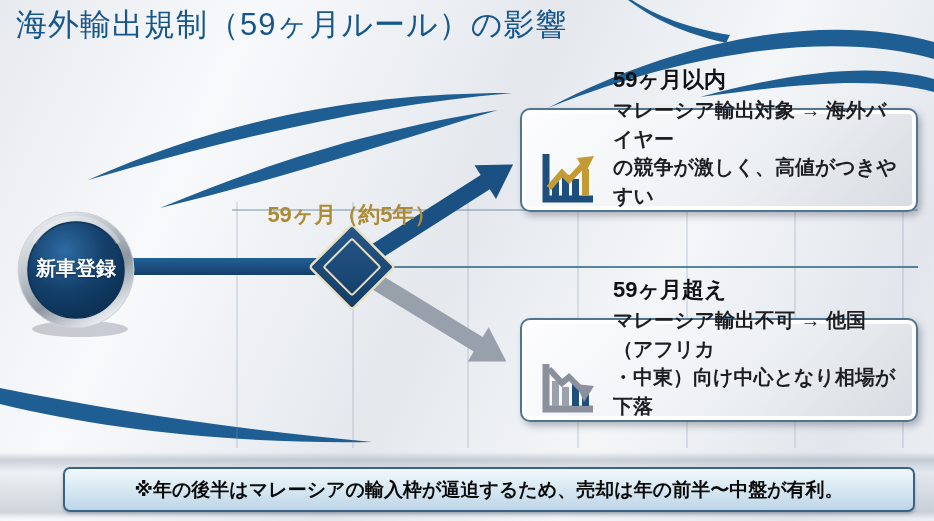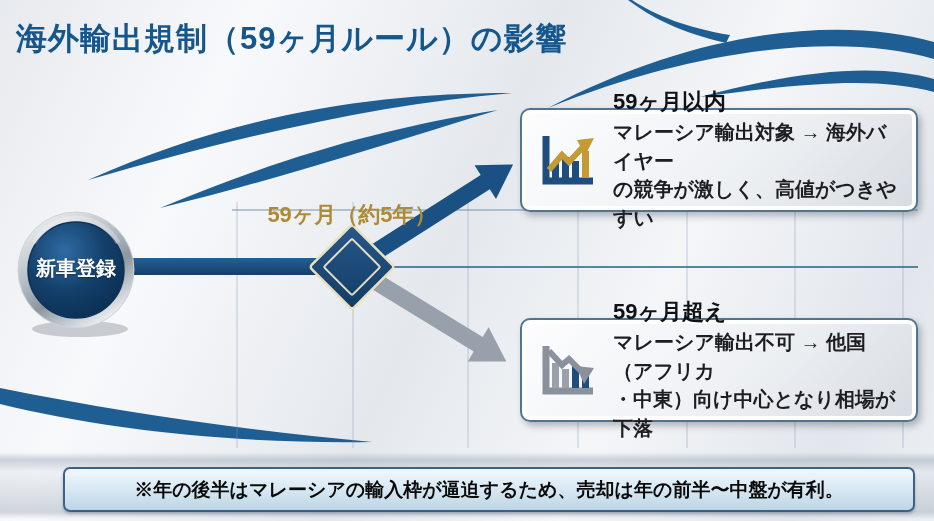--- a/index.html
+++ b/index.html
@@ -7,50 +7,50 @@
   .stage{
     position:relative;width:934px;height:521px;overflow:hidden;
     font-family:"Liberation Sans","DejaVu Sans",sans-serif;
     background:
       linear-gradient(180deg, rgba(150,162,176,0) 452px, rgba(150,162,176,.45) 460px,
                       rgba(215,222,230,.30) 472px, rgba(148,160,174,.40) 512px, rgba(150,162,176,0) 519px),
       linear-gradient(115deg,#e7eaee 0%,#f8f9fb 22%,#e4e8ed 48%,#f4f6f8 68%,#e2e6ec 88%,#eceff3 100%);
   }
   .bg-canvas{position:absolute;left:0;top:0;width:934px;height:521px;}
   .page-title{
-    position:absolute;left:16px;top:18px;margin:0;
-    font-size:31px;font-weight:bold;letter-spacing:1px;color:#15568c;white-space:nowrap;
+    position:absolute;left:16px;top:4px;margin:0;
+    font-size:31px;font-weight:normal;letter-spacing:1px;color:#15568c;white-space:nowrap;
   }
   .start-label{
     position:absolute;left:16px;top:255px;width:120px;text-align:center;
     font-size:20px;font-weight:bold;color:#ffffff;text-shadow:0 1px 2px rgba(0,20,40,.45);
   }
   .period-label{
     position:absolute;left:235px;top:179px;width:234px;text-align:center;
     font-size:22px;font-weight:bold;color:#ae8b33;white-space:nowrap;margin-top:21px;
   }
   .branch-card{
     position:absolute;left:520px;width:398px;height:104px;border-radius:10px;
     border:2px solid #52748f;
     background:linear-gradient(135deg,#fdfdfe 0%,#eef1f4 55%,#d7dce2 100%);
     box-shadow:inset 0 0 0 4px #ffffff, 3px 4px 7px rgba(30,40,60,.30);
-    display:flex;align-items:center;gap:13px;padding:0 12px 0 14px;
+    display:flex;align-items:flex-end;gap:13px;padding:0 12px 0 14px;
   }
   .card-top{top:108px;}
   .card-bottom{top:318px;}
   .card-icon{flex:0 0 64px;width:64px;height:64px;}
   .card-text{flex:1;min-width:0;}
   .card-heading{font-size:22px;font-weight:bold;color:#101114;line-height:1.25;margin-bottom:3px;}
   .card-body{font-size:20px;font-weight:bold;color:#1c1e22;line-height:1.42;white-space:pre-line;}
   .footnote-banner{
     position:absolute;left:63px;top:467px;width:852px;height:45px;border-radius:7px;
     border:2px solid #3a6286;
     background:linear-gradient(180deg,#f1f8fc 0%,#d5e6f1 55%,#bed5e6 100%);
     box-shadow:0 2px 3px rgba(30,40,60,.25);
-    display:flex;align-items:center;justify-content:center;font-family:Liberation Mono, monospace;
+    display:flex;align-items:center;justify-content:center;
   }
   .footnote-text{font-size:19px;font-weight:bold;color:#0a0a0a;white-space:nowrap;}
 </style>
 </head>
 <body>
 
 <div class="stage">
 
   <svg class="bg-canvas" viewBox="0 0 934 521" xmlns="http://www.w3.org/2000/svg">
     <defs>

